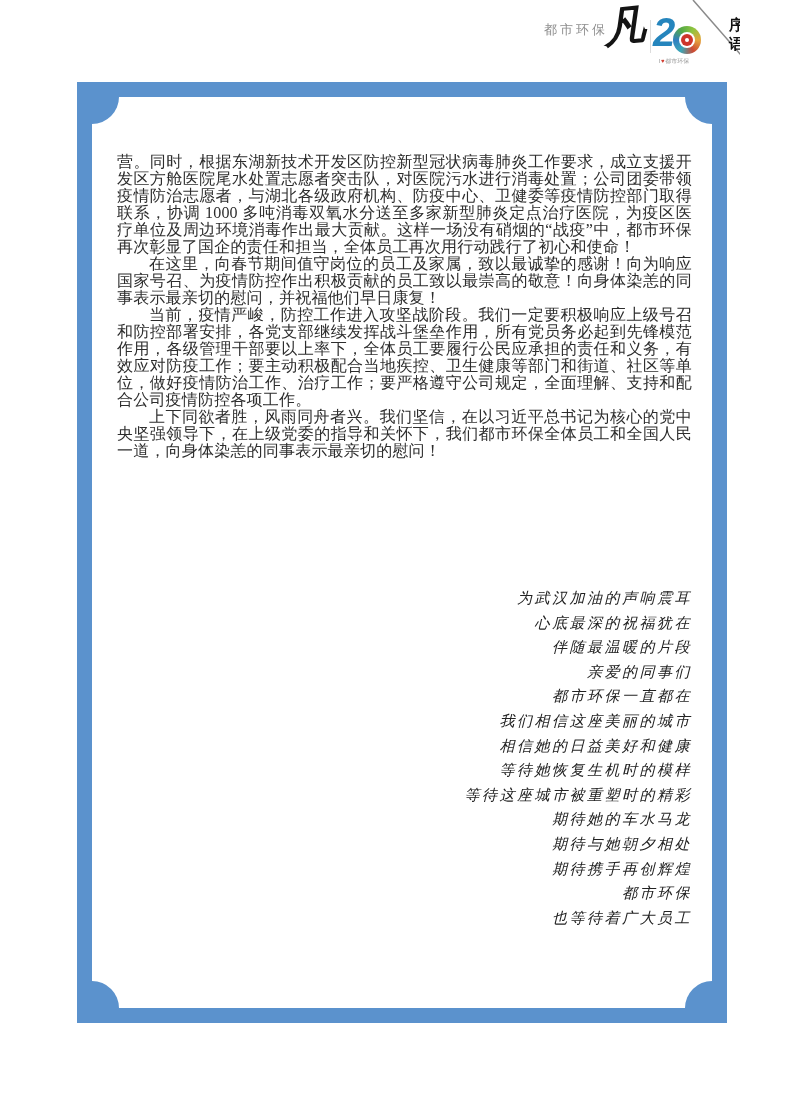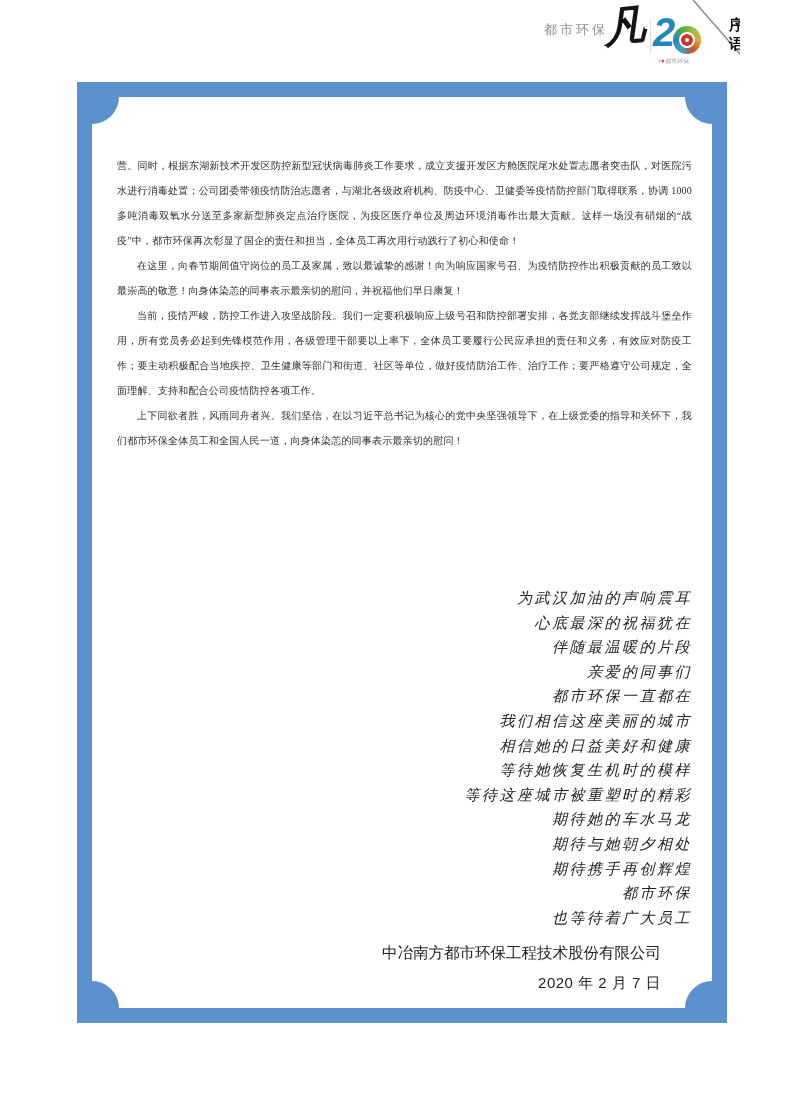--- a/index.html
+++ b/index.html
@@ -59,21 +59,21 @@
     border:15px solid #5b92cd;
   }
   .fillet { position:absolute; width:27px; height:27px; background:#5b92cd; }
   .fillet.tl { left:0; top:0; border-bottom-right-radius:100%; }
   .fillet.tr { right:0; top:0; border-bottom-left-radius:100%; }
   .fillet.bl { left:0; bottom:0; border-top-right-radius:100%; }
   .fillet.br { right:0; bottom:0; border-top-left-radius:100%; }
   
   .content {
     position:absolute; left:117px; top:153px; width:575px;
-    font-size:10px; line-height:25px; color:#2d2d2d;
+    font-size:16px; line-height:17px; color:#2d2d2d;
     text-align:justify; letter-spacing:0.2px;
   }
   .content p { margin:0; }
   .content p.indent { text-indent:2em; }
   
   .poem {
     position:absolute; left:117px; top:586px; width:575px; text-align:right;
     font-family:"DejaVu Serif",serif; font-style:italic;
     font-size:15px; line-height:24.6px; color:#222222; letter-spacing:2.5px;
   }
@@ -135,18 +135,14 @@
     <div>相信她的日益美好和健康</div>
     <div>等待她恢复生机时的模样</div>
     <div>等待这座城市被重塑时的精彩</div>
     <div>期待她的车水马龙</div>
     <div>期待与她朝夕相处</div>
     <div>期待携手再创辉煌</div>
     <div>都市环保</div>
     <div>也等待着广大员工</div>
   </div>
 
-  <div class="signature">
-    <div class="company">中冶南方都市环保工程技术股份有限公司</div>
-    <div class="date">2020 年 2 月 7 日</div>
-  </div>
 
 </div>
 
 </body></html>

